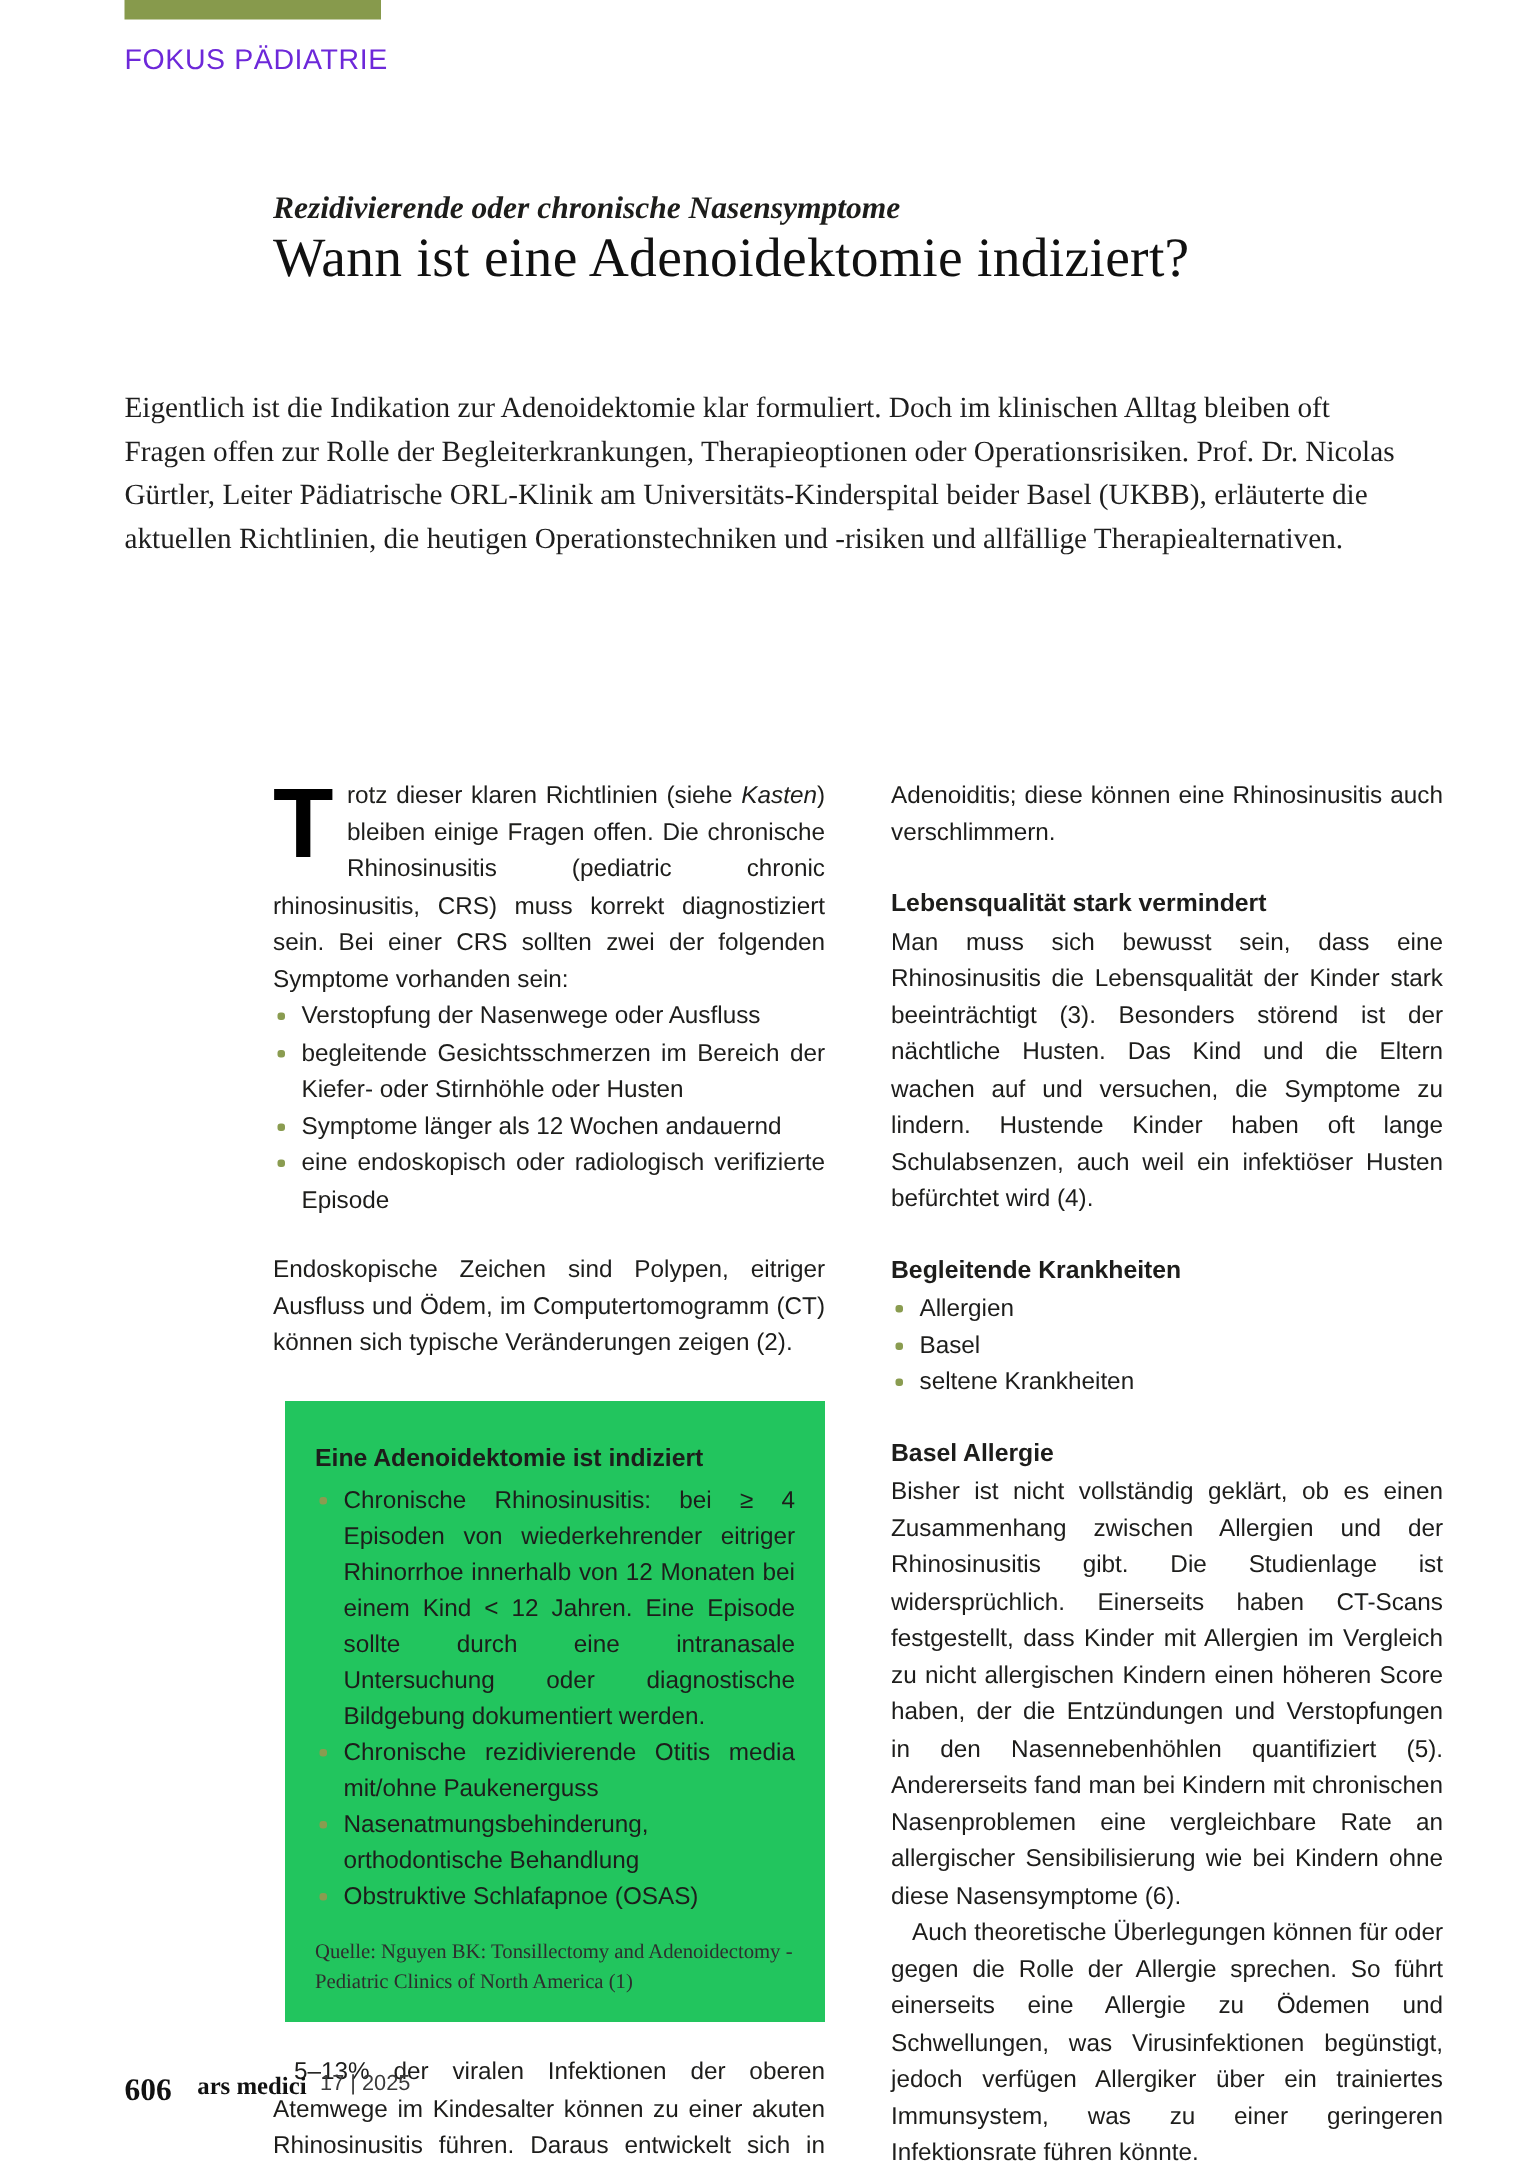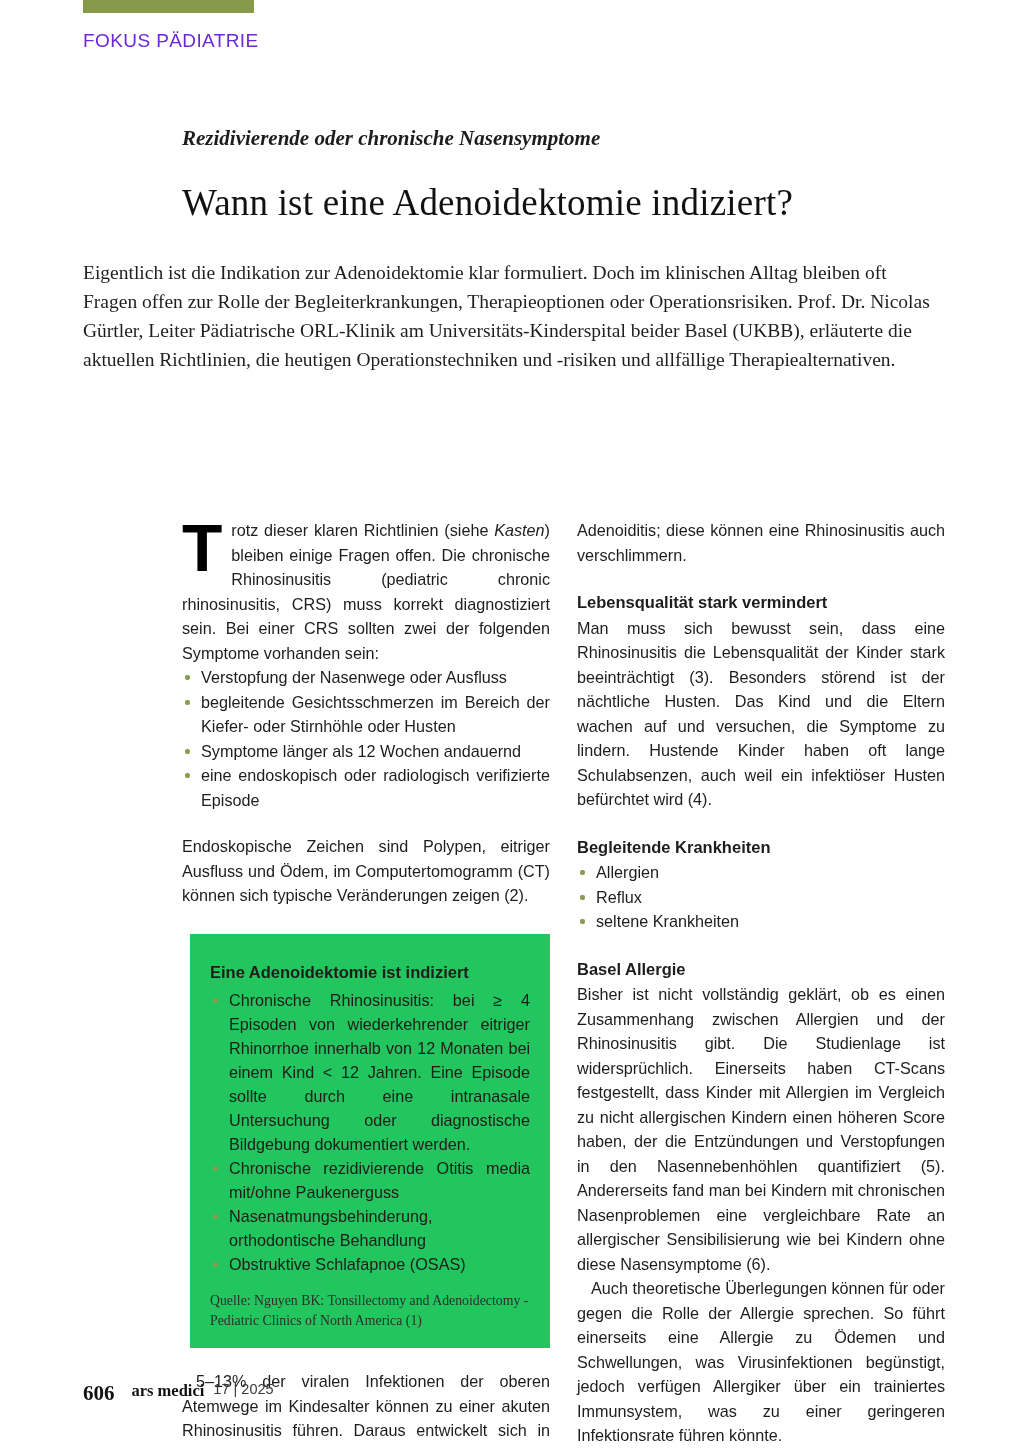--- a/index.html
+++ b/index.html
@@ -22,36 +22,35 @@
     color: #6d28d9; font-weight: 400;
   }
 
   .article-head { position: absolute; left: 182px; top: 126px; width: 760px; }
   .kicker {
     font-family: "Liberation Serif", serif;
     font-style: italic; font-weight: 600;
     font-size: 21px; color: #1d1d1b;
   }
   .headline {
-    margin-top: 30px;
     font-family: "Liberation Serif", serif;
     font-size: 37px; font-weight: 400;
     color: #111111; letter-spacing: 0.2px;
   }
 
   .lede {
     position: absolute; left: 83px; top: 258px; width: 856px;
     font-family: "Liberation Serif", serif;
     font-size: 19.5px; line-height: 29px; color: #1e1e1e;
     text-align: left;
   }
 
   .col { position: absolute; top: 518px; width: 368px; font-size: 16.2px; line-height: 24.5px; }
   .col-left  { left: 182px; }
-  .col-right { left: 577px; }
+  .col-right { left: 594px; }
 
   .col p { text-align: justify; }
   p.indent { text-indent: 14px; }
 
   .drop-cap {
     float: left;
     font-family: "Liberation Sans", sans-serif;
     font-weight: 700;
     font-size: 66px; line-height: 52px;
     padding: 4px 9px 0 0;
@@ -154,21 +153,21 @@
 
 <div class="col col-right">
   <p>Adenoiditis; diese können eine Rhinosinusitis auch verschlimmern.</p>
 
   <h2 class="body-heading">Lebensqualität stark vermindert</h2>
   <p>Man muss sich bewusst sein, dass eine Rhinosinusitis die Lebensqualität der Kinder stark beeinträchtigt (3). Besonders störend ist der nächtliche Husten. Das Kind und die Eltern wachen auf und versuchen, die Symptome zu lindern. Hustende Kinder haben oft lange Schulabsenzen, auch weil ein infektiöser Husten befürchtet wird (4).</p>
 
   <h2 class="body-heading">Begleitende Krankheiten</h2>
   <ul class="bullets">
     <li><span class="bullet-dot"></span><span>Allergien</span></li>
-    <li><span class="bullet-dot"></span><span>Reflux</span></li>
+    <li><span class="bullet-dot"></span><span>Basel</span></li>
     <li><span class="bullet-dot"></span><span>seltene Krankheiten</span></li>
   </ul>
 
   <h2 class="body-heading">Basel Allergie</h2>
   <p>Bisher ist nicht vollständig geklärt, ob es einen Zusammenhang zwischen Allergien und der Rhinosinusitis gibt. Die Studienlage ist widersprüchlich. Einerseits haben CT-Scans festgestellt, dass Kinder mit Allergien im Vergleich zu nicht allergischen Kindern einen höheren Score haben, der die Entzündungen und Verstopfungen in den Nasennebenhöhlen quantifiziert (5). Andererseits fand man bei Kindern mit chronischen Nasenproblemen eine vergleichbare Rate an allergischer Sensibilisierung wie bei Kindern ohne diese Nasensymptome (6).</p>
   <p class="indent">Auch theoretische Überlegungen können für oder gegen die Rolle der Allergie sprechen. So führt einerseits eine Allergie zu Ödemen und Schwellungen, was Virusinfektionen begünstigt, jedoch verfügen Allergiker über ein trainiertes Immunsystem, was zu einer geringeren Infektionsrate führen könnte.</p>
 
 </div>
 
 <div class="footer">

